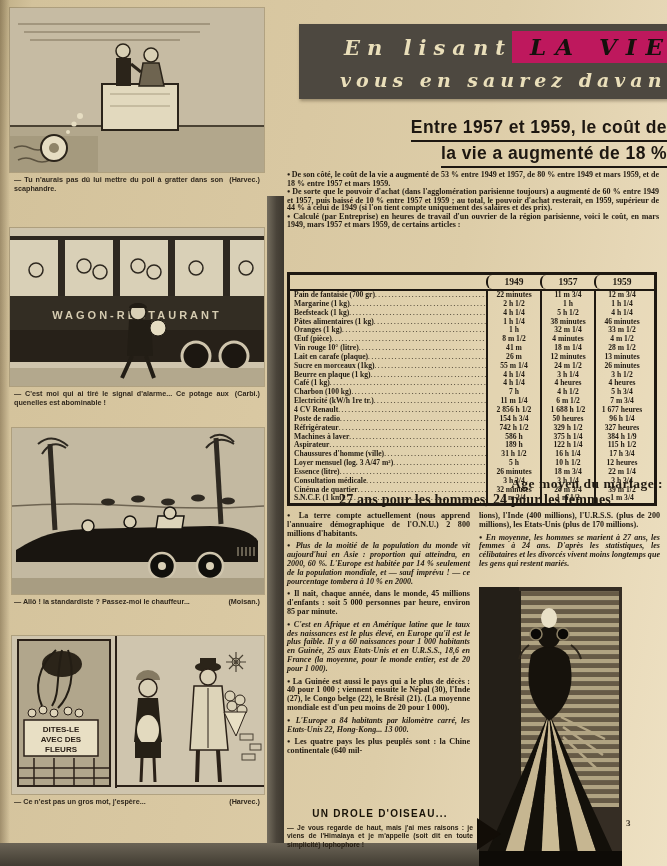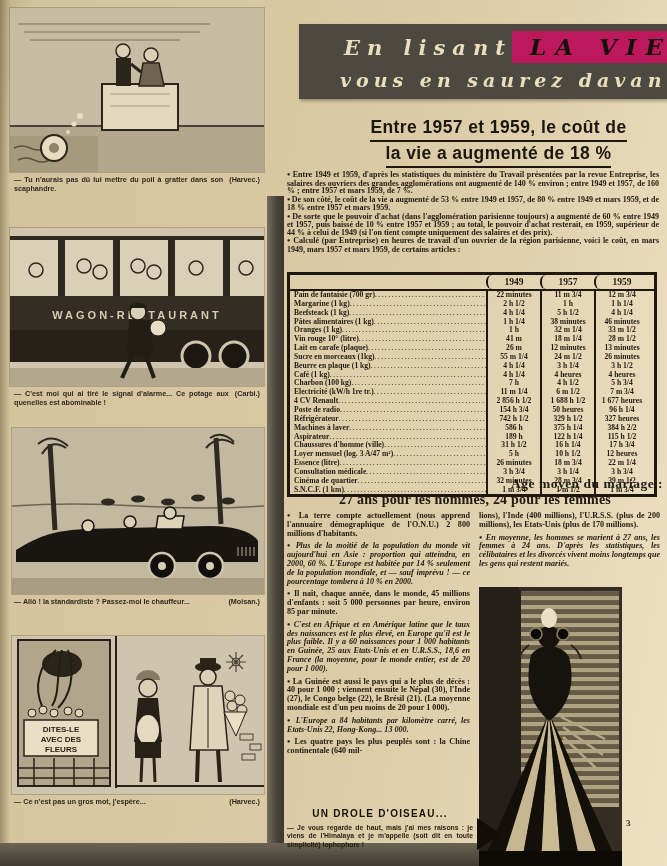--- a/index.html
+++ b/index.html
@@ -21,21 +21,21 @@
 
   
   .banner{background:#4d4840;padding:7px 10px 8px 12px;box-shadow:1px 2px 3px rgba(40,30,15,.35);}
   .b1{display:flex;align-items:center;}
   .enlisant{font:italic bold 21px "DejaVu Serif",serif;color:#eadd b8;color:#eadfba;letter-spacing:7px;padding-left:6px;white-space:nowrap;}
   .brand{margin-left:auto;background:#be185d;color:#14110c;font:italic bold 23px "DejaVu Serif",serif;
     letter-spacing:9px;padding:2px 14px 3px 18px;white-space:nowrap;}
   .b2{font:italic bold 19px "DejaVu Serif",serif;color:#eadfba;letter-spacing:5px;margin-top:6px;padding-left:2px;white-space:nowrap;}
 
   
-  .headline{text-align:center;}
+  .headline{text-align:right;}
   .headline .hl{display:inline-block;font:bold 17.5px/23px "Liberation Sans","DejaVu Sans",sans-serif;
     color:#1d1711;border-bottom:2.5px solid #1d1711;padding-bottom:1px;letter-spacing:.4px;}
 
   
   .intro p{margin:0 0 1px;font:bold 8px/7.5px "Liberation Serif",serif;text-align:justify;color:#211a11;}
   .intro p::before{content:"● ";font-size:5.5px;position:relative;top:-1px;}
 
   
   .cost{border:3px solid #1e1811;background:rgba(235,222,190,.25);}
   .trow,.thead{display:grid;grid-template-columns:196px 54px 54px 54px;}
@@ -229,21 +229,20 @@
     <div class="b2">vous en saurez davantage</div>
   </div>
 
   <div class="abs headline" style="left:330px;top:116px;width:337px;">
     <span class="hl">Entre 1957 et 1959, le coût de</span><br>
     <span class="hl">la vie a augmenté de 18 %</span>
   </div>
 
   <div class="abs intro" style="left:287px;top:171px;width:372px;">
 
-      <p>Entre 1949 et 1959, d'après les statistiques du ministère du Travail présentées par la revue Entreprise, les salaires des ouvriers des grandes agglomérations ont augmenté de 140 % environ ; entre 1949 et 1957, de 160 % ; entre 1957 et mars 1959, de 7 %.</p>
 
       <p>De son côté, le coût de la vie a augmenté de 53 % entre 1949 et 1957, de 80 % entre 1949 et mars 1959, et de 18 % entre 1957 et mars 1959.</p>
 
       <p>De sorte que le pouvoir d'achat (dans l'agglomération parisienne toujours) a augmenté de 60 % entre 1949 et 1957, puis baissé de 10 % entre 1957 et 1959 ; au total, le pouvoir d'achat resterait, en 1959, supérieur de 44 % à celui de 1949 (si l'on tient compte uniquement des salaires et des prix).</p>
 
       <p>Calculé (par Entreprise) en heures de travail d'un ouvrier de la région parisienne, voici le coût, en mars 1949, mars 1957 et mars 1959, de certains articles :</p>
     </div>
 
   <div class="abs cost" style="left:287px;top:272px;width:364px;">
     <div class="thead">
@@ -297,20 +296,29 @@
         <div class="trow">
           <div class="tl">
             <span class="lbl">Oranges (1 kg)</span>
             <span class="leader"></span>
           </div>
           <div class="tv">1 h</div>
           <div class="tv">32 m 1/4</div>
           <div class="tv">33 m 1/2</div>
         </div>
 
+        <div class="trow">
+          <div class="tl">
+            <span class="lbl">Œuf (pièce)</span>
+            <span class="leader"></span>
+          </div>
+          <div class="tv">8 m 1/2</div>
+          <div class="tv">4 minutes</div>
+          <div class="tv">4 m 1/2</div>
+        </div>
 
         <div class="trow">
           <div class="tl">
             <span class="lbl">Vin rouge 10° (litre)</span>
             <span class="leader"></span>
           </div>
           <div class="tv">41 m</div>
           <div class="tv">18 m 1/4</div>
           <div class="tv">28 m 1/2</div>
         </div>
@@ -405,21 +413,21 @@
           <div class="tv">327 heures</div>
         </div>
 
         <div class="trow">
           <div class="tl">
             <span class="lbl">Machines à laver</span>
             <span class="leader"></span>
           </div>
           <div class="tv">586 h</div>
           <div class="tv">375 h 1/4</div>
-          <div class="tv">384 h 2/2</div>
+          <div class="tv">384 h 1/9</div>
         </div>
 
         <div class="trow">
           <div class="tl">
             <span class="lbl">Aspirateur</span>
             <span class="leader"></span>
           </div>
           <div class="tv">189 h</div>
           <div class="tv">122 h 1/4</div>
           <div class="tv">115 h 1/2</div>

